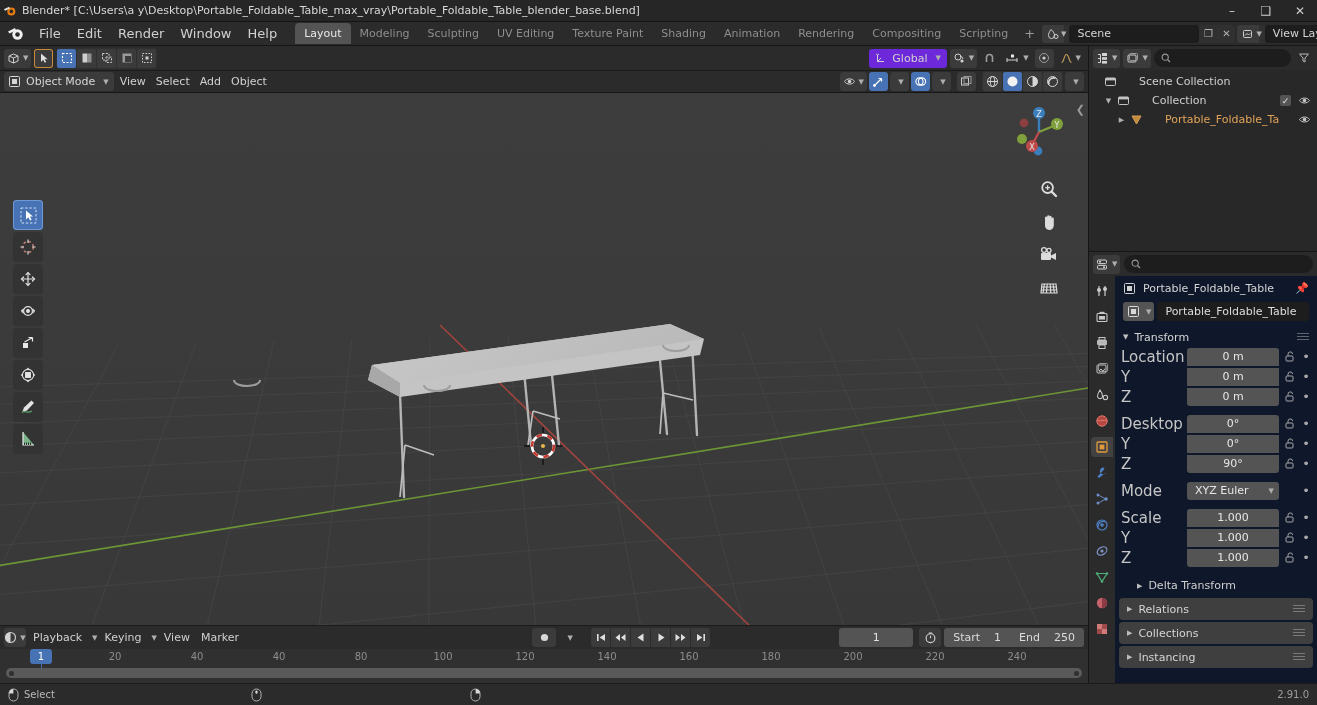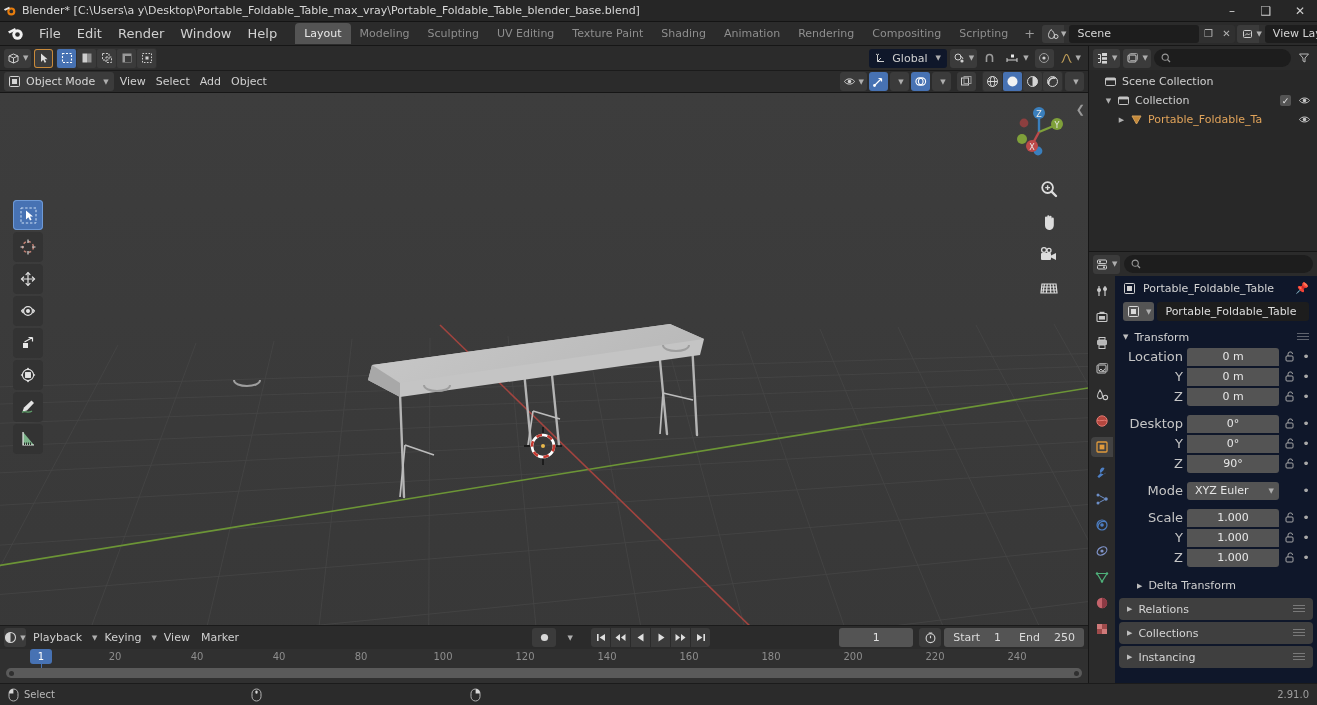--- a/index.html
+++ b/index.html
@@ -61,21 +61,21 @@
     flex:none; padding:0 4px; gap:2px; border-bottom:1px solid #161616;
   }
   .hbtn { height:19px; min-width:19px; display:flex;align-items:center;justify-content:center;
           background:#3b3b3b; border-radius:3px; color:#cfcfcf; font-size:10px; padding:0 3px;}
   .hbtn.flat{background:transparent;}
   .hbtn.on{background:#4772b3;color:#fff;}
   .caret{font-size:7px;color:#aeaeae;margin-left:3px;}
   .seg { display:flex; gap:1px; background:#303030; border-radius:3px; padding:1px;}
   .seg .hbtn{border-radius:2px;background:#3b3b3b;}
   .seg .hbtn.on{background:#4772b3;}
-  .dropbtn { height:19px; background:#0f172a; border-radius:3px; display:flex;align-items:center;
+  .dropbtn { height:19px; background:#6d28d9; border-radius:3px; display:flex;align-items:center;
              padding:0 6px; gap:5px; color:#d0d0d0; font-size:11px;}
   .mode-btn{ height:19px; background:#3b3b3b; border-radius:3px; display:flex;align-items:center;
              padding:0 5px 0 4px; gap:5px; color:#d6d6d6; font-size:11px;}
   .mb-txt{ padding:0 4px; color:#d0d0d0; font-size:11px; border-radius:3px;}
   .spacer{flex:1;}
 
   
   .viewport { flex:1; position:relative; overflow:hidden;
               background:#3b3b3b; min-height:0;}
   .vp-info { position:absolute; left:64px; top:107px; font-size:11px; color:#d4d4d4;
@@ -119,21 +119,21 @@
   
   .outliner { height:206px; background:#303030; display:flex;flex-direction:column; flex:none;
               border-bottom:1px solid #161616;}
   .ol-header{ height:24px; background:#2b2b2b; display:flex;align-items:center;padding:0 4px;gap:3px;flex:none;}
   .searchbox{ flex:1; height:18px; background:#1d1d1d; border-radius:9px; display:flex;align-items:center;
               padding:0 7px; gap:5px; color:#8d8d8d; font-size:10px;}
   .ol-body{ flex:1; background:#282828; padding-top:2px; overflow:hidden;}
   .ol-row{ height:19px; display:flex; align-items:center; padding-right:6px; font-size:11px; color:#cfcfcf;}
   .tri{width:13px;display:flex;align-items:center;justify-content:center;color:#b0b0b0;font-size:7px;flex:none;}
   .ol-ico{width:17px;display:flex;align-items:center;justify-content:center;flex:none;}
-  .ol-lbl{margin-left:3px;white-space:nowrap;overflow:hidden;}
+  .ol-lbl{margin-left:20px;white-space:nowrap;overflow:hidden;}
   .ol-right{margin-left:auto;display:flex;align-items:center;gap:7px;}
   .chk{width:11px;height:11px;background:#545454;border-radius:2px;display:flex;align-items:center;
        justify-content:center;color:#e8e8e8;font-size:9px;}
 
   
   .props{flex:1; display:flex; flex-direction:column; min-height:0; background:#303030;}
   .pr-header{height:24px;background:#2b2b2b;display:flex;align-items:center;padding:0 4px;gap:4px;flex:none;}
   .pr-main{flex:1;display:flex;min-height:0;}
   .pr-tabs{width:26px;background:#2b2b2b;display:flex;flex-direction:column;align-items:center;
            padding-top:5px;gap:6px;flex:none;}
@@ -145,21 +145,21 @@
   .namerow{display:flex;align-items:center;gap:3px;padding:2px 8px 6px 8px;}
   .id-sel{height:19px;background:#545454;border-radius:3px;display:flex;align-items:center;
           padding:0 3px 0 4px;gap:3px;}
   .namefield{flex:1;height:19px;background:#1d1d1d;border-radius:3px;display:flex;align-items:center;
              padding:0 8px;color:#dcdcdc;font-size:11px;}
   .panel-hd{height:20px;display:flex;align-items:center;gap:6px;padding:0 8px;color:#d5d5d5;font-size:11px;}
   .panel-hd.boxed{background:#3f3f3f;border-radius:4px;margin:2px 4px;height:22px;}
   .grip{margin-left:auto;width:12px;height:8px;opacity:.45;
         background:repeating-linear-gradient(to bottom,#c0c0c0 0 1px,transparent 1px 3px);}
   .prow{display:flex;align-items:center;height:19px;margin:0 6px 1px 6px;gap:4px;}
-  .plabel{width:62px;text-align:right;color:#c6c6c6;font-size:13px;flex:none;}
+  .plabel{width:62px;color:#c6c6c6;font-size:15px;flex:none;}
   .pval{flex:1;height:18px;background:#545454;border-radius:3px;display:flex;align-items:center;
         justify-content:center;color:#e6e6e6;font-size:11px;}
   .pval.grp-top{border-radius:3px 3px 0 0;}
   .pval.grp-mid{border-radius:0;}
   .pval.grp-bot{border-radius:0 0 3px 3px;}
   .pval.dropdown{justify-content:space-between;padding:0 5px 0 8px;}
   .lock{width:14px;display:flex;align-items:center;justify-content:center;color:#a6a6a6;flex:none;}
   .dot{width:10px;display:flex;align-items:center;justify-content:center;color:#a9a9a9;font-size:13px;flex:none;}
   .gap{height:7px;}
   .subpanel{display:flex;align-items:center;gap:6px;height:21px;padding-left:22px;color:#cfcfcf;font-size:11px;}

